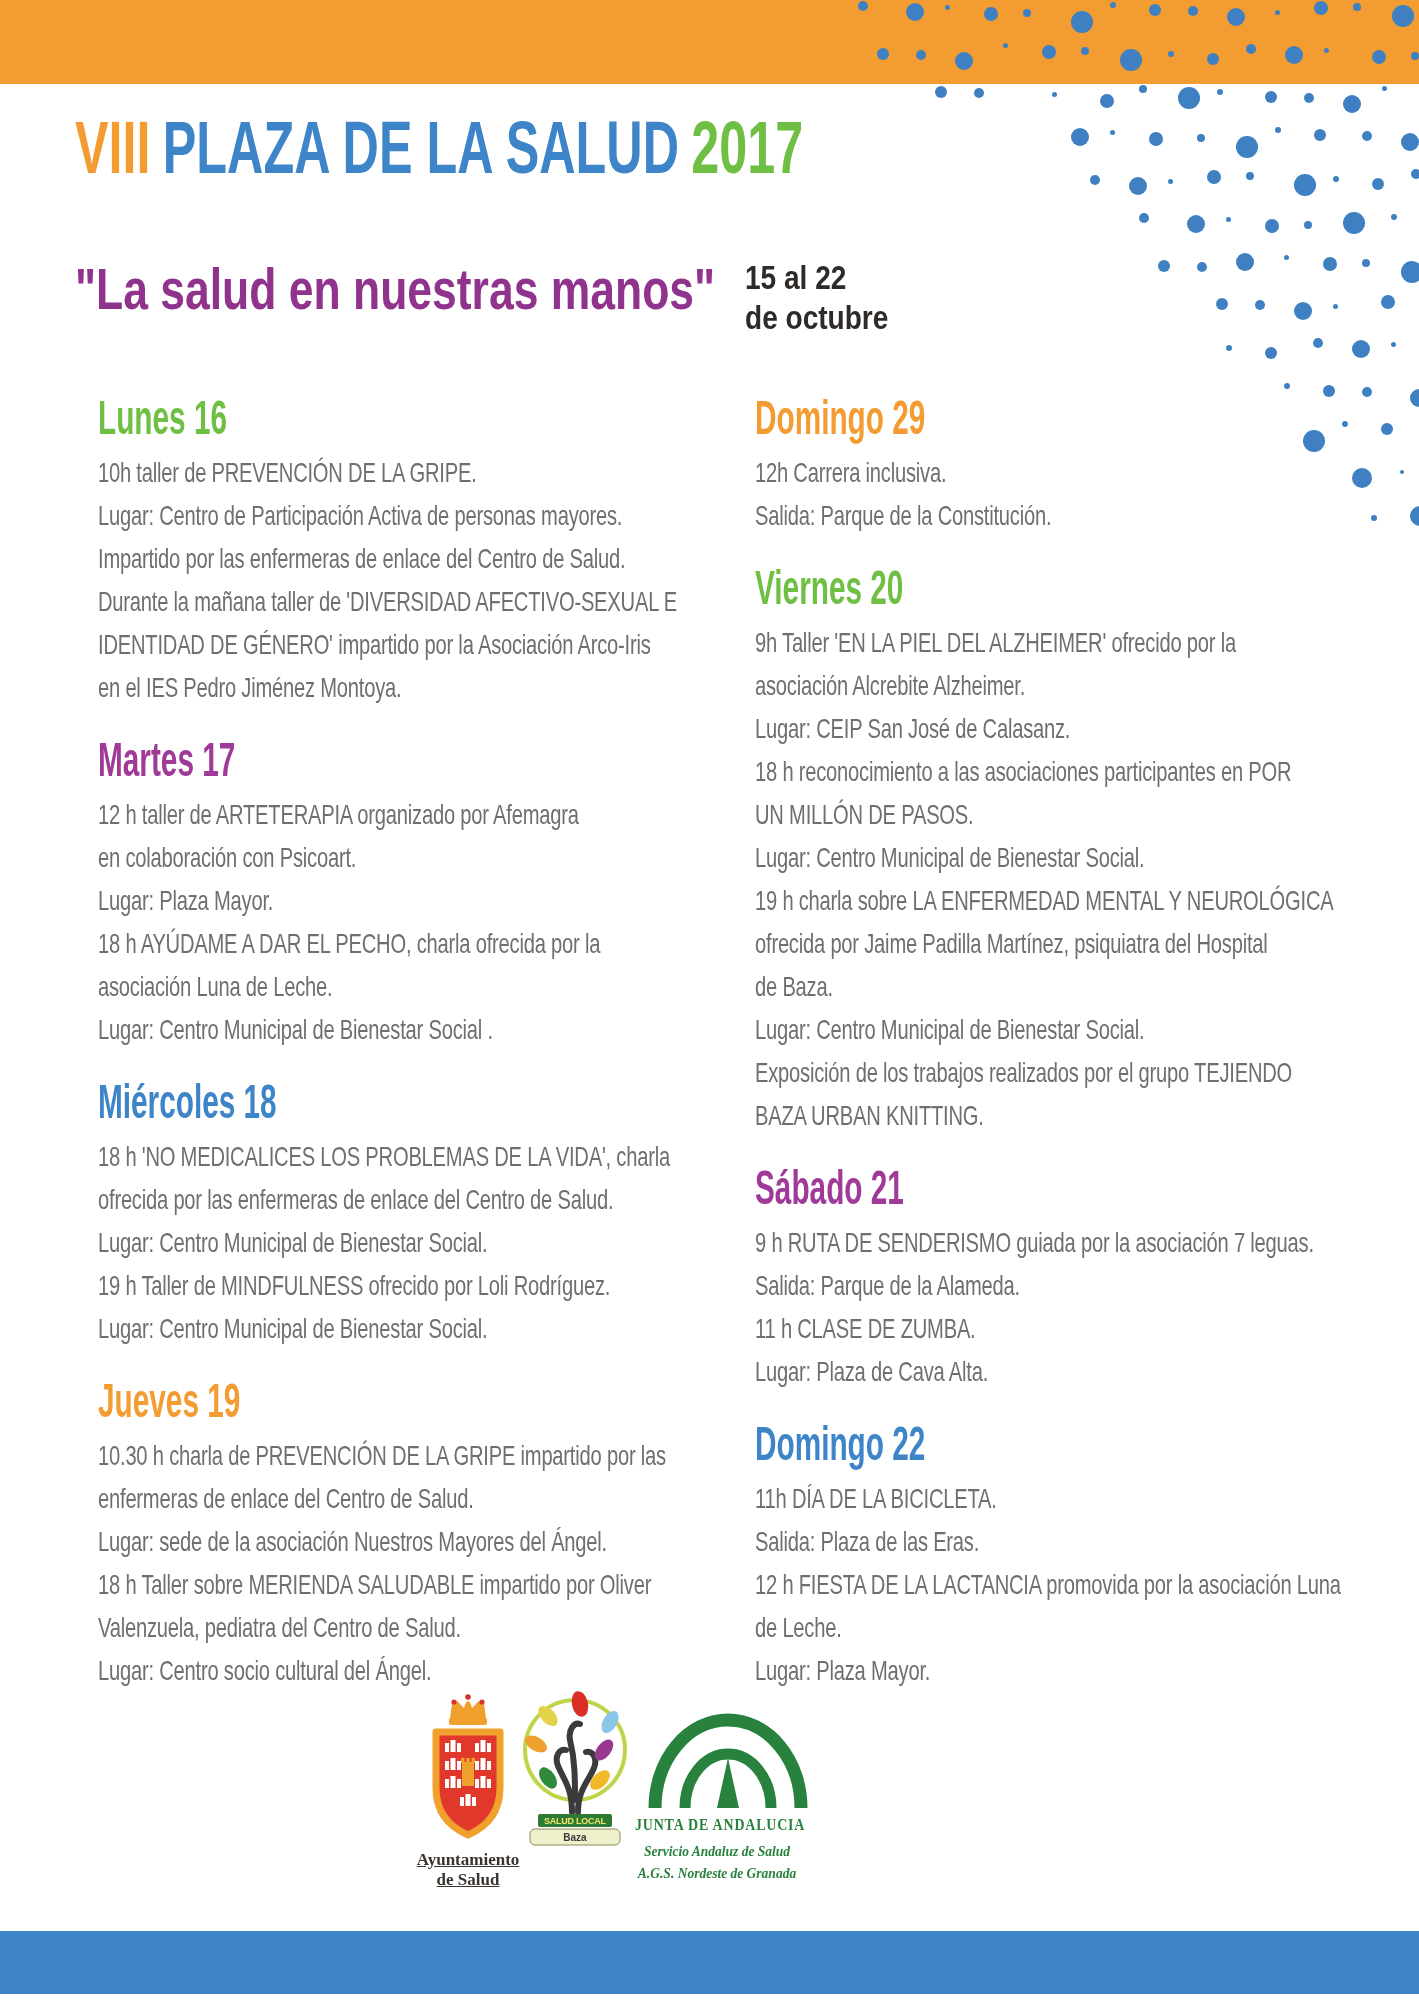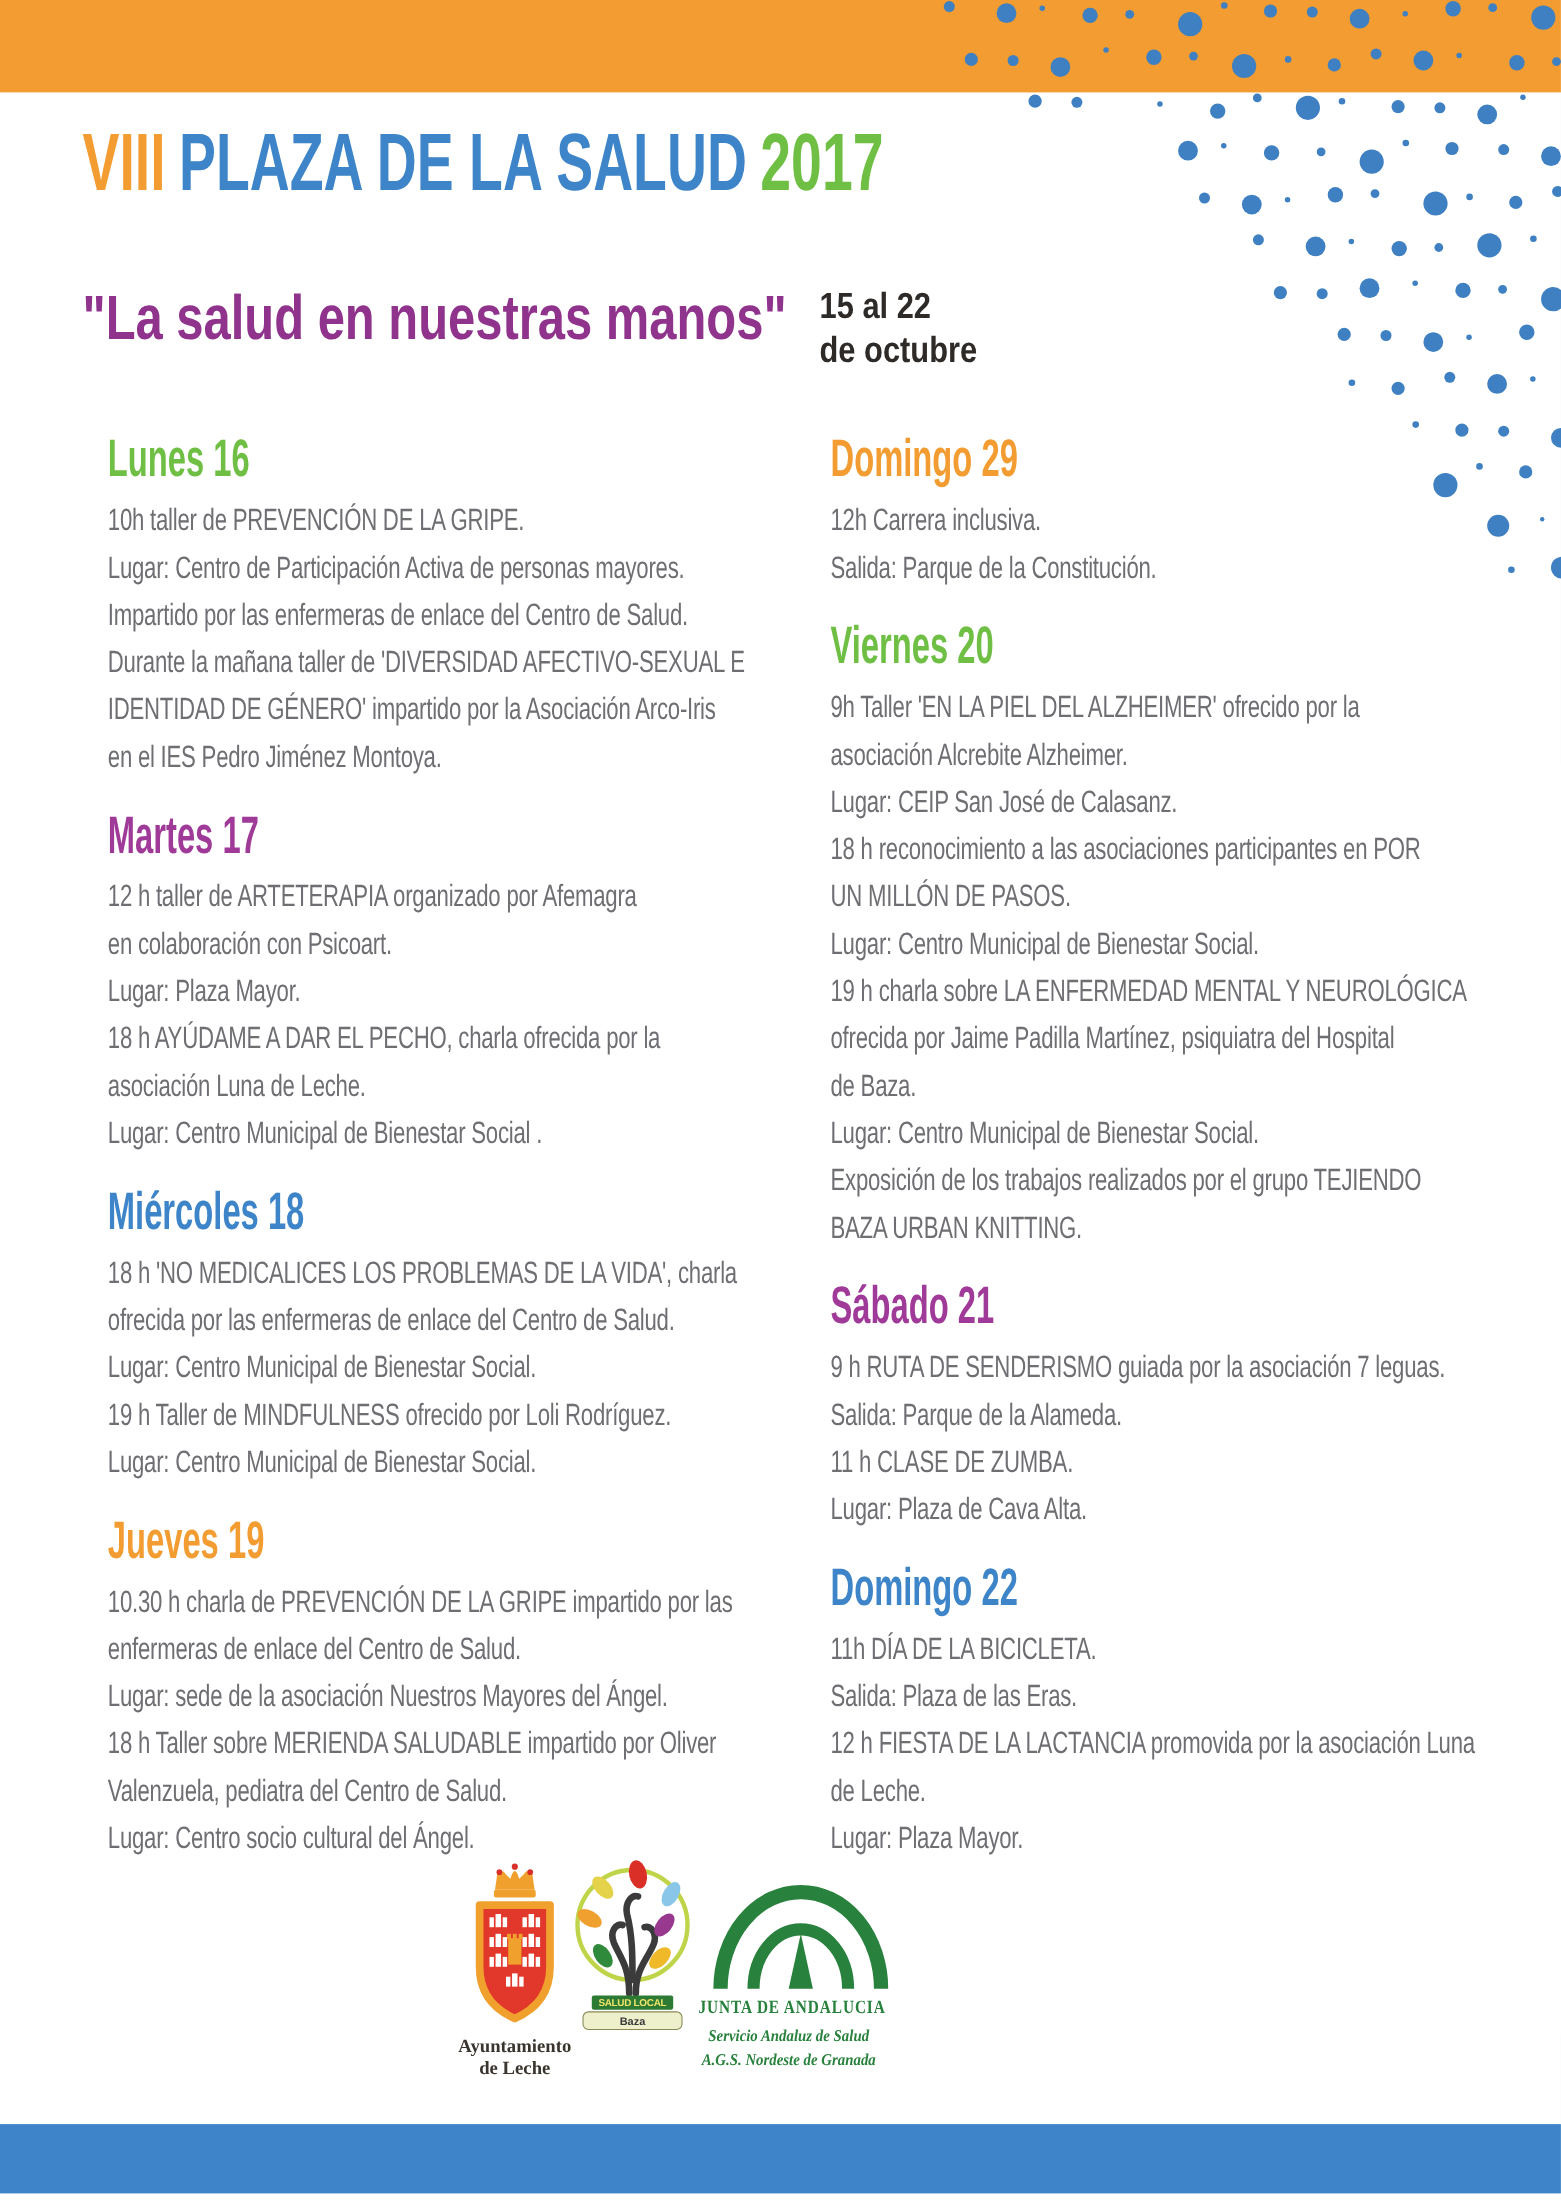--- a/index.html
+++ b/index.html
@@ -292,23 +292,23 @@
           </g>
       </g>
       <g>
         <rect x="44" y="70" width="12" height="24" fill="#f0a02c"></rect>
         <rect x="43" y="66" width="3.5" height="5" fill="#f0a02c"></rect>
         <rect x="48.2" y="66" width="3.5" height="5" fill="#f0a02c"></rect>
         <rect x="53.5" y="66" width="3.5" height="5" fill="#f0a02c"></rect>
       </g>
     </g>
   </svg>
-  <div class="caption" style="left:408px;top:1850px;width:120px;">
+  <div class="caption" style="left:408px;top:1850px;width:120px;text-decoration:underline;">
     <div>Ayuntamiento</div>
-    <div>de Leche</div>
+    <div>de Salud</div>
   </div>
 
   <svg class="logo" style="left:518px;top:1688px;" width="115" height="165" viewBox="0 0 115 165">
     <circle cx="57" cy="62" r="50" fill="none" stroke="#b9cf36" stroke-width="4" opacity="0.9"></circle>
     <g fill="none" stroke="#3b3b3b" stroke-width="6" stroke-linecap="round">
       <path d="M54,124 C54,100 46,92 40,78 C36,68 42,60 48,62"></path>
       <path d="M60,124 C60,102 70,94 76,80 C80,70 74,62 68,64"></path>
       <path d="M57,112 C57,90 57,72 52,52 C50,42 56,34 62,36"></path>
     </g>
     <g>

